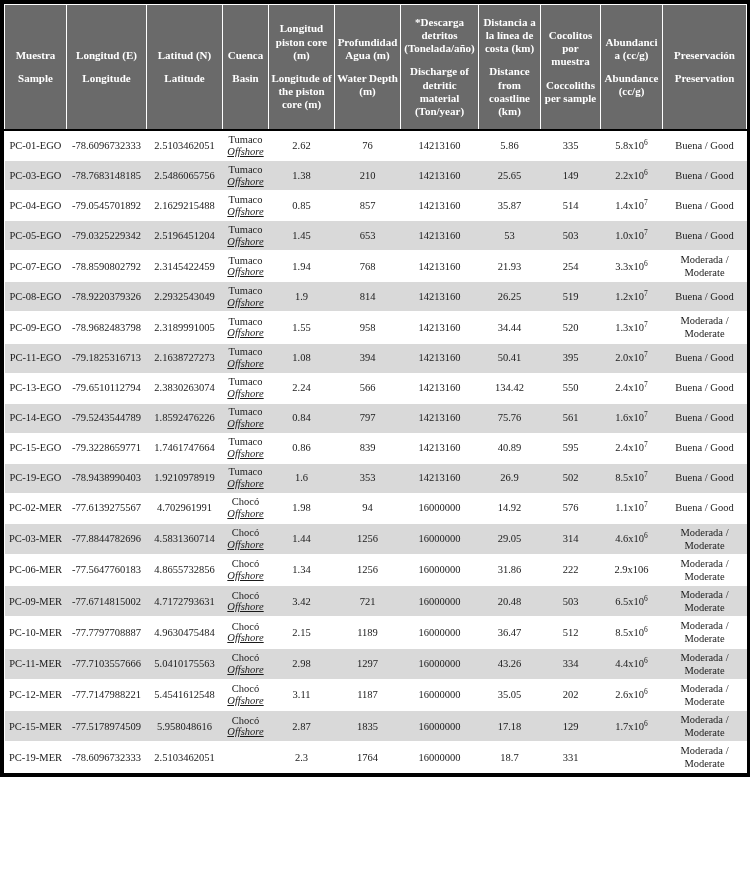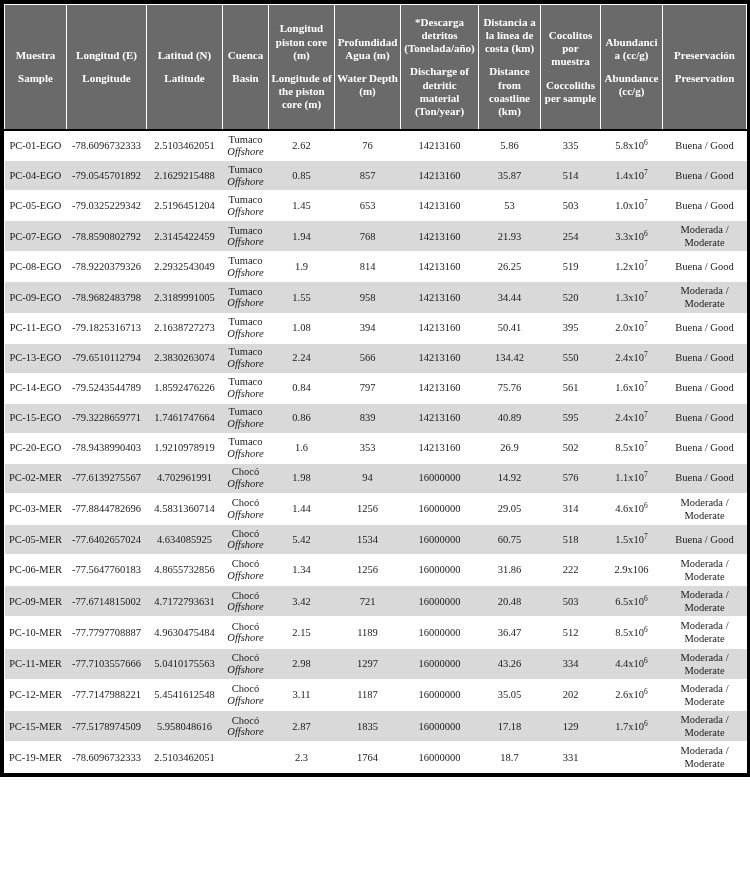--- a/index.html
+++ b/index.html
@@ -49,20 +49,21 @@
     word-wrap: break-word;
   }
   tbody tr:nth-child(even) {
     background: #d9d9d9;
   }
   tbody tr:nth-child(odd) {
     background: #ffffff;
   }
   .basin-type {
     font-style: italic;
+    text-decoration: underline;
   }
   .basin-cell div {
     line-height: 1.1;
   }
   sup {
     font-size: 7.5px;
     line-height: 0;
   }
 </style>
 </head>
@@ -142,20 +143,36 @@
     </td>
     <td>2.62</td>
     <td>76</td>
     <td>14213160</td>
     <td>5.86</td>
     <td>335</td>
     <td><span>5.8x10</span><sup>6</sup></td>
     <td>Buena / Good</td>
   </tr>
         <tr>
+    <td>PC-03-EGO</td>
+    <td>-78.7683148185</td>
+    <td>2.5486065756</td>
+    <td class="basin-cell">
+      <div>Tumaco</div>
+      <div class="basin-type">Offshore</div>
+    </td>
+    <td>1.38</td>
+    <td>210</td>
+    <td>14213160</td>
+    <td>25.65</td>
+    <td>149</td>
+    <td><span>2.2x10</span><sup>6</sup></td>
+    <td>Buena / Good</td>
+  </tr>
+        <tr>
     <td>PC-04-EGO</td>
     <td>-79.0545701892</td>
     <td>2.1629215488</td>
     <td class="basin-cell">
       <div>Tumaco</div>
       <div class="basin-type">Offshore</div>
     </td>
     <td>0.85</td>
     <td>857</td>
     <td>14213160</td>
@@ -286,21 +303,21 @@
     </td>
     <td>0.86</td>
     <td>839</td>
     <td>14213160</td>
     <td>40.89</td>
     <td>595</td>
     <td><span>2.4x10</span><sup>7</sup></td>
     <td>Buena / Good</td>
   </tr>
         <tr>
-    <td>PC-20-EGO</td>
+    <td>PC-19-EGO</td>
     <td>-78.9438990403</td>
     <td>1.9210978919</td>
     <td class="basin-cell">
       <div>Tumaco</div>
       <div class="basin-type">Offshore</div>
     </td>
     <td>1.6</td>
     <td>353</td>
     <td>14213160</td>
     <td>26.9</td>
@@ -332,36 +349,20 @@
       <div>Chocó</div>
       <div class="basin-type">Offshore</div>
     </td>
     <td>1.44</td>
     <td>1256</td>
     <td>16000000</td>
     <td>29.05</td>
     <td>314</td>
     <td><span>4.6x10</span><sup>6</sup></td>
     <td>Moderada / Moderate</td>
-  </tr>
-        <tr>
-    <td>PC-05-MER</td>
-    <td>-77.6402657024</td>
-    <td>4.634085925</td>
-    <td class="basin-cell">
-      <div>Chocó</div>
-      <div class="basin-type">Offshore</div>
-    </td>
-    <td>5.42</td>
-    <td>1534</td>
-    <td>16000000</td>
-    <td>60.75</td>
-    <td>518</td>
-    <td><span>1.5x10</span><sup>7</sup></td>
-    <td>Buena / Good</td>
   </tr>
         <tr>
     <td>PC-06-MER</td>
     <td>-77.5647760183</td>
     <td>4.8655732856</td>
     <td class="basin-cell">
       <div>Chocó</div>
       <div class="basin-type">Offshore</div>
     </td>
     <td>1.34</td>

